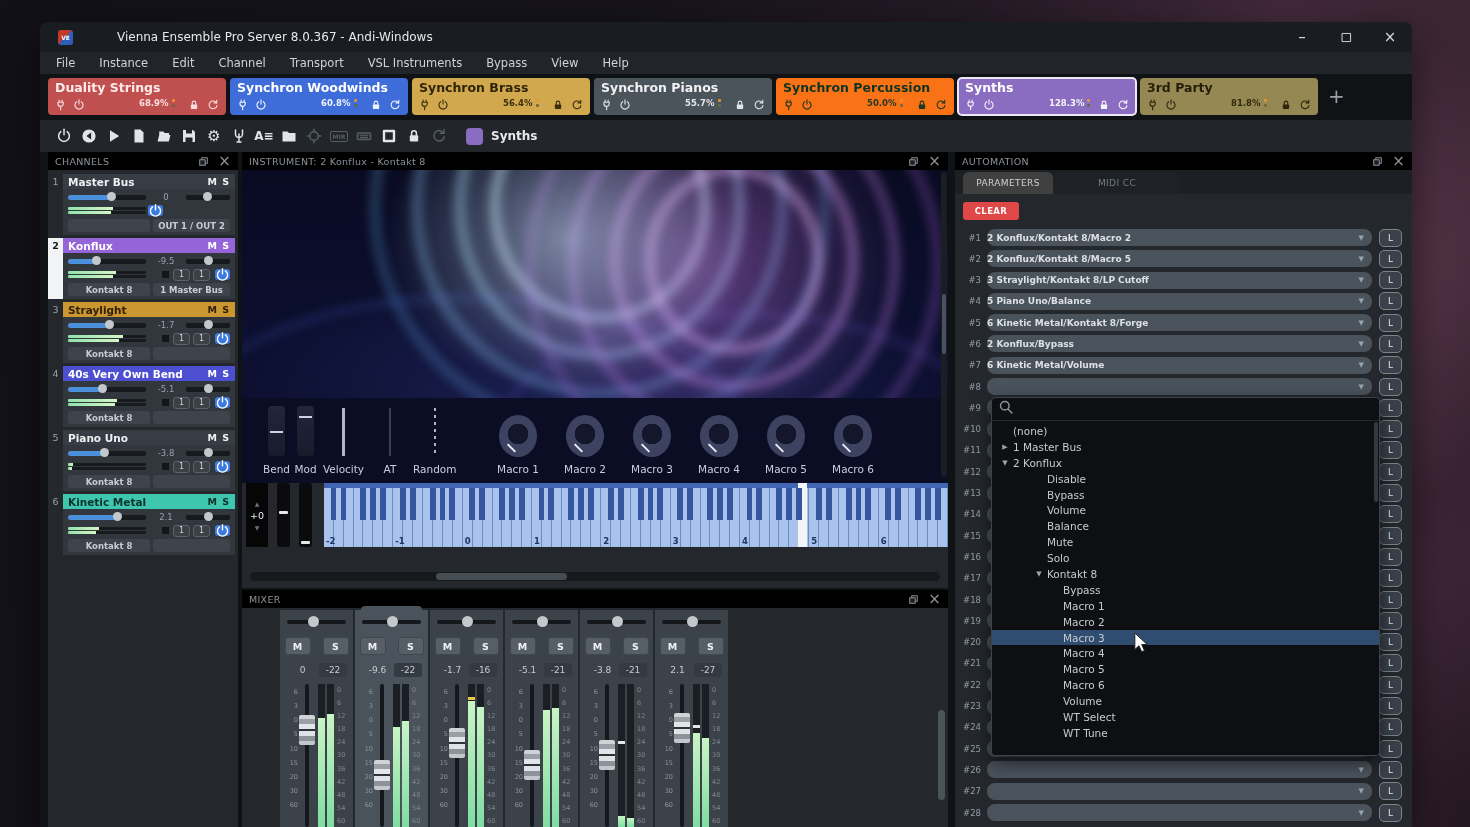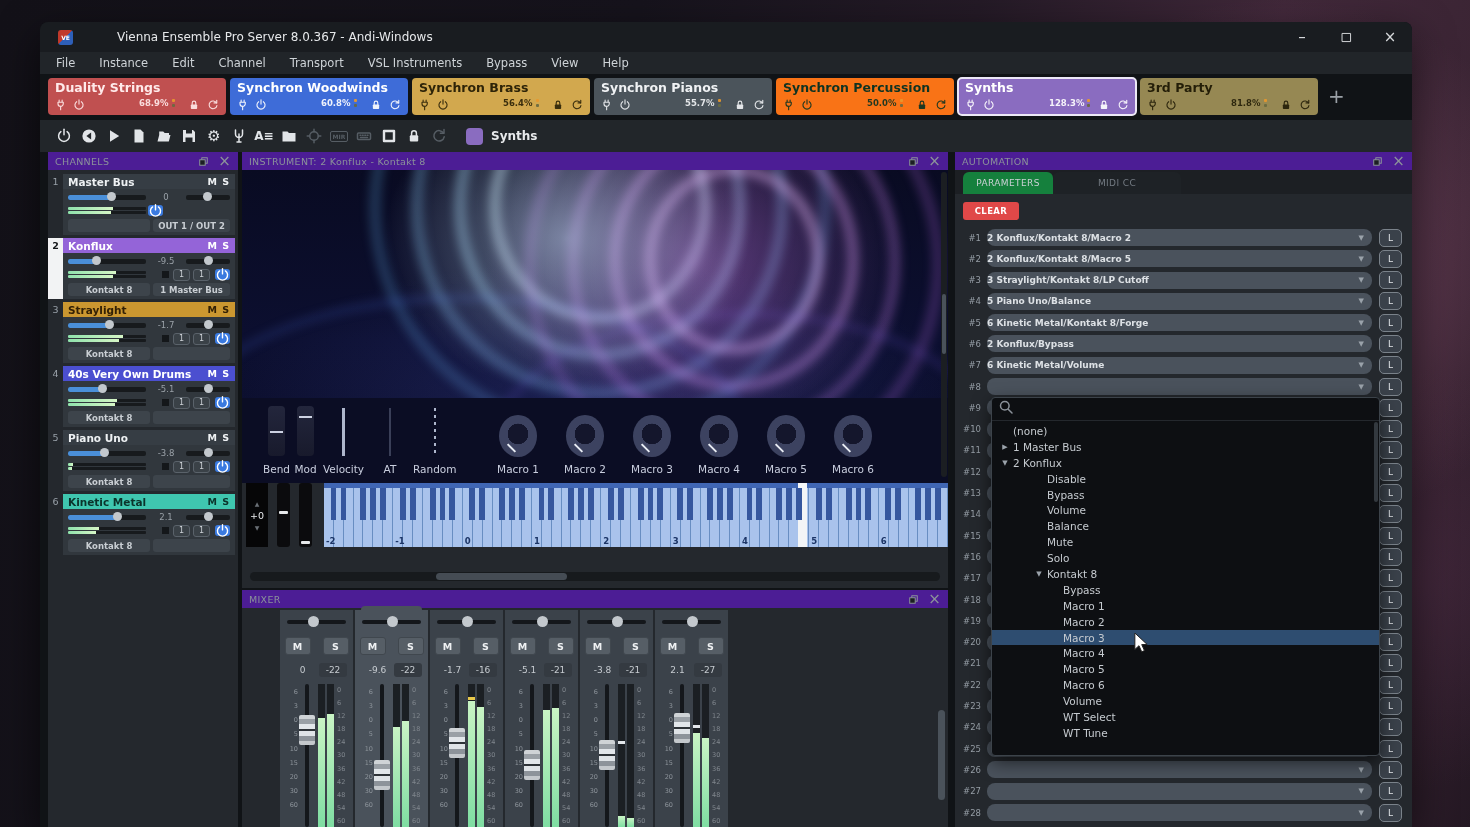--- a/index.html
+++ b/index.html
@@ -40,21 +40,21 @@
   .toolbar{position:absolute;left:0;top:98px;right:0;height:32px;background:#22262a;display:flex;align-items:center;padding-left:12px;}
   .tbicon{width:24px;height:20px;display:flex;align-items:center;justify-content:center;color:#e2e5e8;margin-right:1px;}
   .tbicon svg{width:16px;height:16px;}
   .tbicon.dim{color:#565d64;}
   .gly{font-size:15px;line-height:1;}
   .mirb{font-size:6px;font-weight:bold;border:1px solid currentColor;border-radius:2px;padding:1px 2px;}
   .swatch{width:17px;height:17px;border-radius:4px;margin:0 8px 0 14px;}
   .tbinstance{font-size:12px;font-weight:bold;color:#e8eaec;}
   
   .panel{position:absolute;background:#24282d;}
-  .phead{height:18px;background:#4c1d95;display:flex;align-items:center;padding:0 7px;font-size:9.5px;color:#8b929a;letter-spacing:.3px;}
+  .phead{height:18px;background:#000000;display:flex;align-items:center;padding:0 7px;font-size:9.5px;color:#8b929a;letter-spacing:.3px;}
   .phicons{margin-left:auto;display:flex;align-items:center;color:#8b929a;}
   .phicons .pic{margin-left:9px;display:inline-flex;font-size:11px;line-height:1;}
   .phicons svg{width:10px;height:10px;}
   
   #channels{left:8px;top:130px;width:190px;bottom:0;}
   .chlist{padding:4px 3px 0 0;}
   .chrow{display:flex;margin-bottom:3px;}
   .chnum{width:15px;font-size:9.5px;color:#98a0a8;text-align:center;padding-top:2px;}
   .chnum.sel{background:#f2f3f4;color:#15181b;font-weight:bold;}
   .chbody{flex:1;background:#31373d;padding:0 0 3px 0;}
@@ -152,21 +152,21 @@
   .mfillv{position:absolute;left:0;right:0;bottom:0;background:linear-gradient(0deg,#7fdda2,#c9f4c4);}
   .mtip{display:none;position:absolute;left:0;right:0;height:3px;}
   .mscale{flex:1;display:flex;flex-direction:column;justify-content:space-between;padding:2px 0 2px 3px;}
   .mscale span{font-size:6.5px;color:#80878e;}
   .mxscroll{position:absolute;right:3px;top:120px;width:7px;height:90px;background:#4a525a;border-radius:4px;}
   
   #automation{left:915px;top:130px;width:457px;bottom:0;}
   .atabs{display:flex;padding:0 0 0 8px;background:#1c1f23;height:24px;align-items:flex-end;}
   .atab{width:90px;height:22px;border-radius:6px 6px 0 0;font-size:9px;letter-spacing:.4px;
         display:flex;align-items:center;justify-content:center;}
-  .atab.on{background:#15803d;color:#ccd1d6;}
+  .atab.on{background:#404040;color:#ccd1d6;}
   .atab.off{background:#1e2226;color:#737a82;width:128px;}
   .aclear{margin:8px 0 0 8px;width:56px;height:18px;background:#e04848;border-radius:3px;color:#fff;
           font-size:8.5px;font-weight:bold;letter-spacing:.4px;display:flex;align-items:center;justify-content:center;}
   .arows{position:absolute;left:0;right:0;top:77px;bottom:0;overflow:hidden;}
   .arow{display:flex;align-items:center;height:17px;margin-bottom:4.3px;padding-left:4px;}
   .anum{width:28px;font-size:8.5px;color:#969ea6;text-align:right;padding-right:6px;box-sizing:border-box;}
   .acell{flex:1;height:17px;background:#4a525c;border-radius:8px;display:flex;align-items:center;position:relative;}
   .alabel{flex:1;text-align:left;font-size:9px;font-weight:bold;color:#dde1e5;}
   .acaret{position:absolute;right:8px;color:#9aa2aa;font-size:7px;}
   .albtn{width:21px;height:16px;margin:0 10px 0 7px;border:1px solid #7a828a;border-radius:5px;background:#3a414a;
@@ -724,21 +724,21 @@
               <span class="routebtn l">Kontakt 8</span>
               <span class="routebtn r"></span>
             </div>
           </div>
         </div>
 
         <div class="chrow">
           <div class="chnum">4</div>
           <div class="chbody">
             <div class="chhead" style="background:#4b4fd0;color:#ffffff">
-              <span>40s Very Own Drums</span>
+              <span>40s Very Own Bend</span>
               <span class="chms">
                 <span>M</span>
                 <span>S</span>
               </span>
             </div>
             <div class="chline">
               <div class="vslider">
                 <div class="vfill" style="width:44%"></div>
                 <div class="vhandle" style="left:44%"></div>
               </div>

